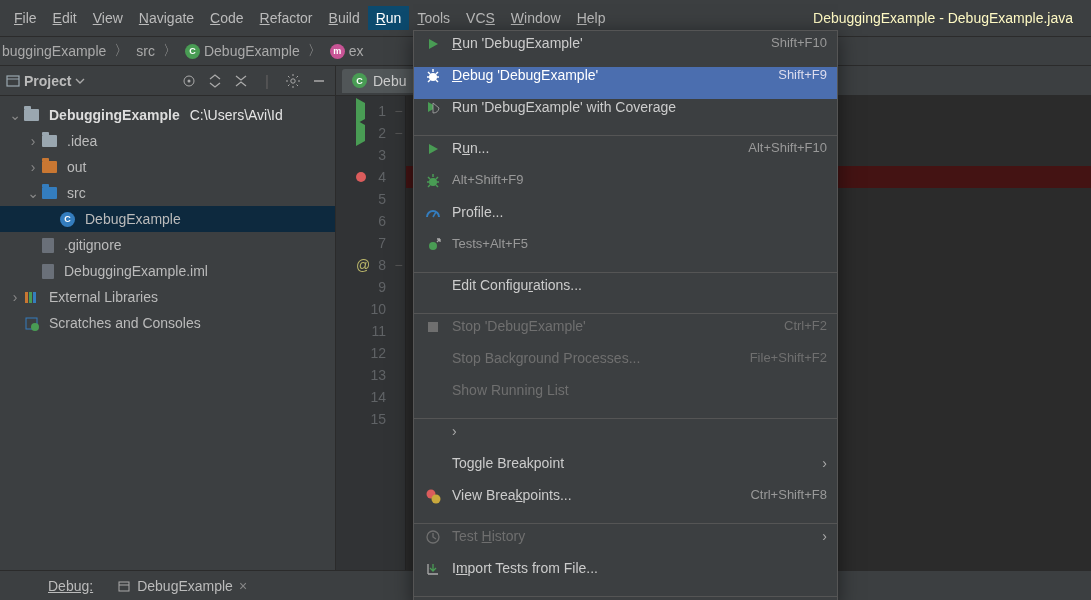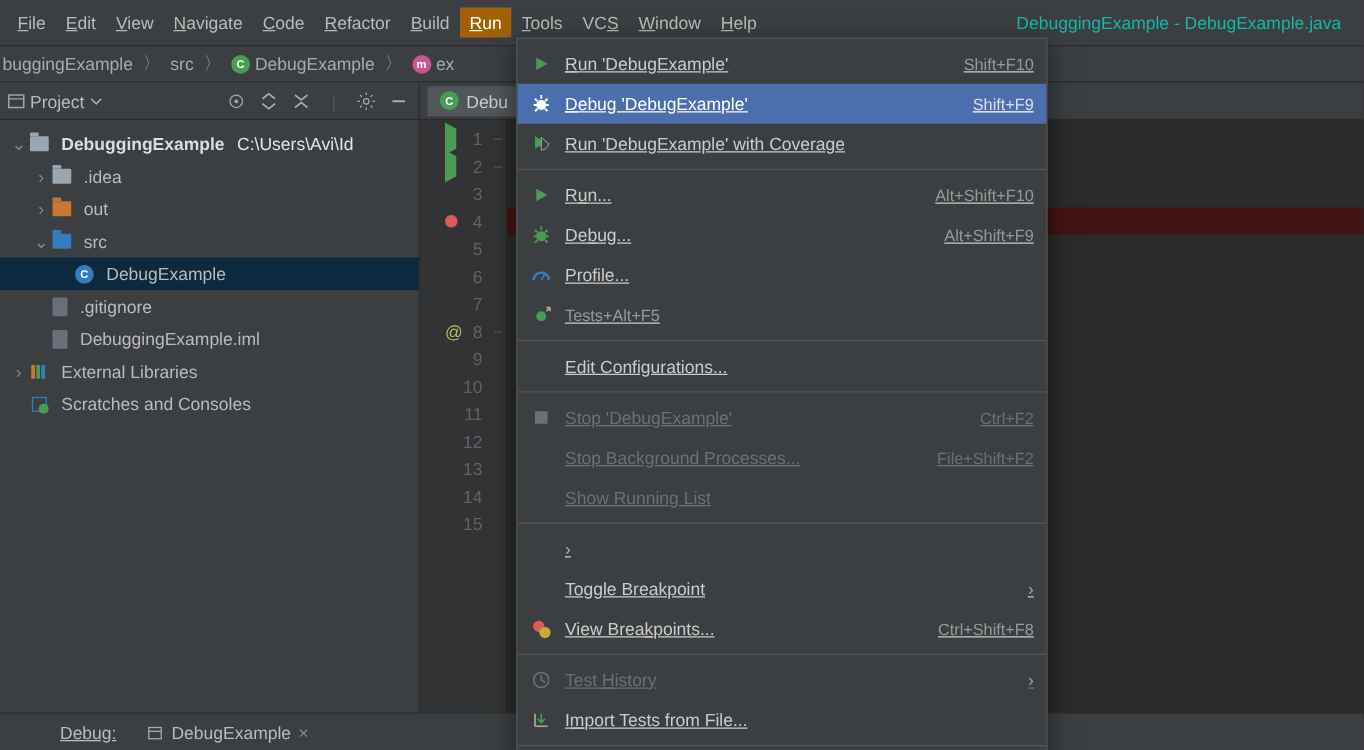--- a/index.html
+++ b/index.html
@@ -1,33 +1,33 @@
 <!DOCTYPE html>
 <html><head>
 <meta charset="utf-8">
 <style>
 * { margin:0; padding:0; box-sizing:border-box; font-family:"Segoe UI",sans-serif; font-size:14px; }
 body { background:#3c3f41; color:#bbbbbb; width:1091px; height:600px; overflow:hidden; position:relative; }
 
 
 .menubar { height:29px; background:#3c3f41; display:flex; align-items:center; padding:18px 6px; gap:0; }
 .menubar .menu-item { padding:4px 8px; color:#bbbbbb; cursor:pointer; }
-.menubar .menu-item.active { background:#a16207; color:#ffffff; }
+.menubar .menu-item.active { background:#0c4a6e; color:#ffffff; }
 .menubar .menu-item .ul { text-decoration:underline; }
-.menubar .title-right { margin-left:auto; color:#14b8a6; padding-right:12px; }
+.menubar .title-right { margin-left:auto; color:#fef9c3; padding-right:12px; }
 
 
 .navbar { height:30px; background:#3c3f41; border-top:1px solid #2b2b2b; border-bottom:1px solid #2b2b2b; display:flex; align-items:center; padding:0 0; gap:4px; }
 .navbar .crumb { color:#aaaaaa; display:flex; align-items:center; gap:4px; padding:0 2px; }
 .navbar .sep { color:#999999; margin:0 2px; }
 
 
 .content { display:flex; height:calc(100% - 29px - 30px - 30px); }
 .sidebar { width:336px; background:#3c3f41; border-right:1px solid #2b2b2b; }
-.side-head { height:30px; display:flex; align-items:center; padding:0 6px; gap:6px; border-bottom:1px solid #2b2b2b; }
+.side-head { height:30px; display:flex; align-items:center; padding:0 6px; gap:6px; border-bottom:1px solid #2b2b2b;font-weight:bold; }
 .side-head .label { color:#bbbbbb; flex:0 0 auto; display:flex; align-items:center; gap:4px; }
 .side-head .toolbtn { width:20px; height:20px; display:flex; align-items:center; justify-content:center; color:#aaaaaa; }
 .side-head .spacer { flex:1; }
 
 .tree { padding:6px 0; }
 .tree-row { display:flex; align-items:center; height:26px; padding-left:8px; gap:2px; }
 .tree-row .arrow { width:14px; color:#888; display:flex; justify-content:center; }
 .tree-row .txt { color:#bbbbbb; }
 .tree-row .txt.bold { font-weight:600; color:#dddddd; }
 .tree-row .txt.dim { color:#e5e5e5; }
@@ -51,21 +51,21 @@
 .fold-col .fcell { height:22px; display:flex; align-items:center; justify-content:center; color:#555;}
 
 
 .debugbar { position:absolute; left:0; right:0; bottom:0; height:30px; border-top:1px solid #2b2b2b; background:#3c3f41; display:flex; align-items:center; padding:0 4px; gap:8px; }
 .debugbar .dtab { display:flex; align-items:center; gap:6px; color:#bbbbbb; padding:4px 8px; } 
 .debugbar .dtab .close { color:#888; }
 .debugbar .underline { text-decoration:underline;margin-left:36px; }
 
 
 .popup { position:absolute; left:413px; top:30px; width:425px; background:#3c3f41; border:1px solid #555555; box-shadow:0 4px 20px rgba(0,0,0,0.5); padding:4px 0; }
-.popup .mitem { display:flex; align-items:center; height:32px; padding:0 10px; gap:10px; color:#cccccc;text-decoration:underline; }
+.popup .mitem { display:flex; align-items:flex-start; height:32px; padding:0 10px; gap:10px; color:#cccccc; }
 .popup .mitem.highlight { background:#4b6eaf; color:#ffffff; }
 .popup .mitem .mico { width:18px; height:18px; display:flex; align-items:center; justify-content:center; flex-shrink:0; }
 .popup .mitem .mlabel { flex:1; }
 .popup .mitem .mlabel .ul { text-decoration:underline; }
 .popup .mitem .accel { color:#999999; font-size:13px; }
 .popup .mitem.highlight .accel { color:#dde; }
 .popup .mitem.disabled { color:#6f6f6f; }
 .popup .mitem.disabled .accel { color:#6f6f6f; }
 .popup .msep { height:1px; background:#555555; margin:4px 0; }
 .popup .mitem .subarrow { color:#aaaaaa; }
@@ -399,21 +399,20 @@
           <circle cx="8" cy="9" r="4" fill="#499c54"></circle>
           <line x1="8" y1="1" x2="8" y2="4" stroke="#499c54" stroke-width="1.5"></line>
           <line x1="2" y1="9" x2="5" y2="9" stroke="#499c54" stroke-width="1.5"></line>
           <line x1="11" y1="9" x2="14" y2="9" stroke="#499c54" stroke-width="1.5"></line>
           <line x1="3" y1="4" x2="5" y2="6" stroke="#499c54" stroke-width="1.5"></line>
           <line x1="13" y1="4" x2="11" y2="6" stroke="#499c54" stroke-width="1.5"></line>
           <line x1="3" y1="14" x2="5" y2="12" stroke="#499c54" stroke-width="1.5"></line>
           <line x1="13" y1="14" x2="11" y2="12" stroke="#499c54" stroke-width="1.5"></line>
         </svg>
       </span>
-      <span class="mlabel"><span>De<span class="ul">b</span>ug...</span></span>
       <span class="accel">Alt+Shift+F9</span>
     </div>
     <div class="mitem">
       <span class="mico">
         <svg width="16" height="16">
           <path d="M2 12 A6 6 0 0 1 14 12" fill="none" stroke="#347dbe" stroke-width="2"></path>
           <line x1="8" y1="12" x2="11" y2="7" stroke="#347dbe" stroke-width="1.5"></line>
         </svg>
       </span>
       <span class="mlabel">Profile...</span>

